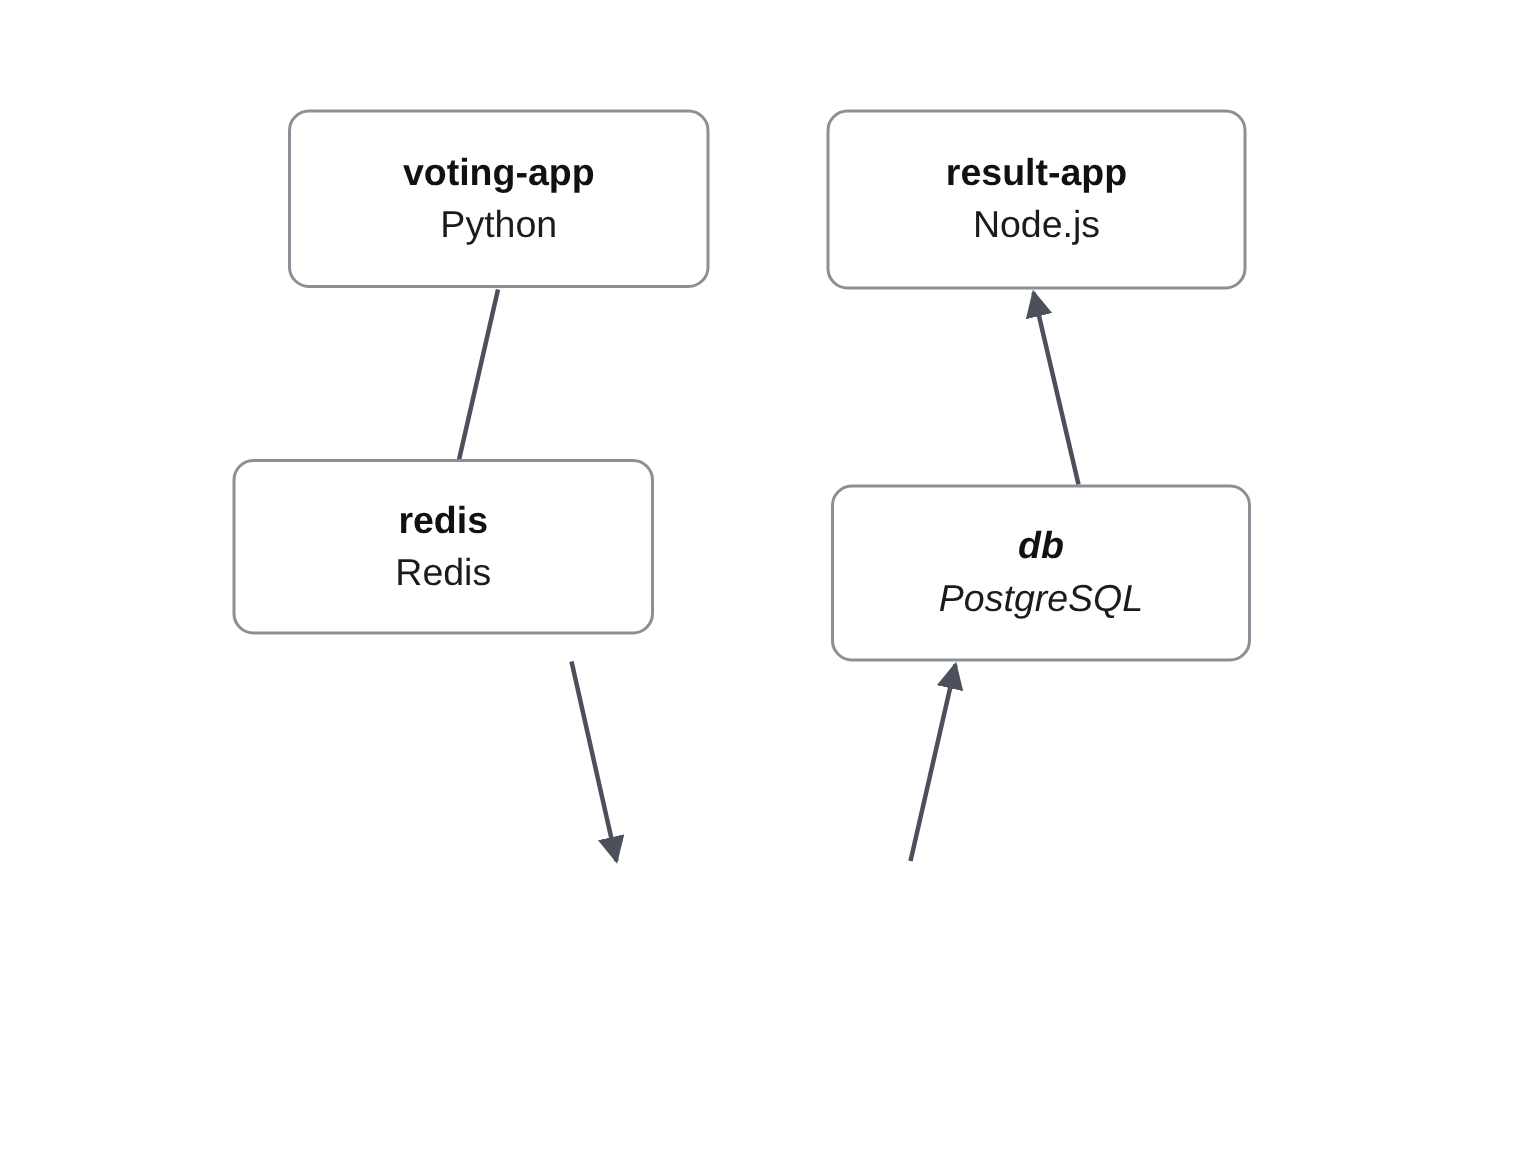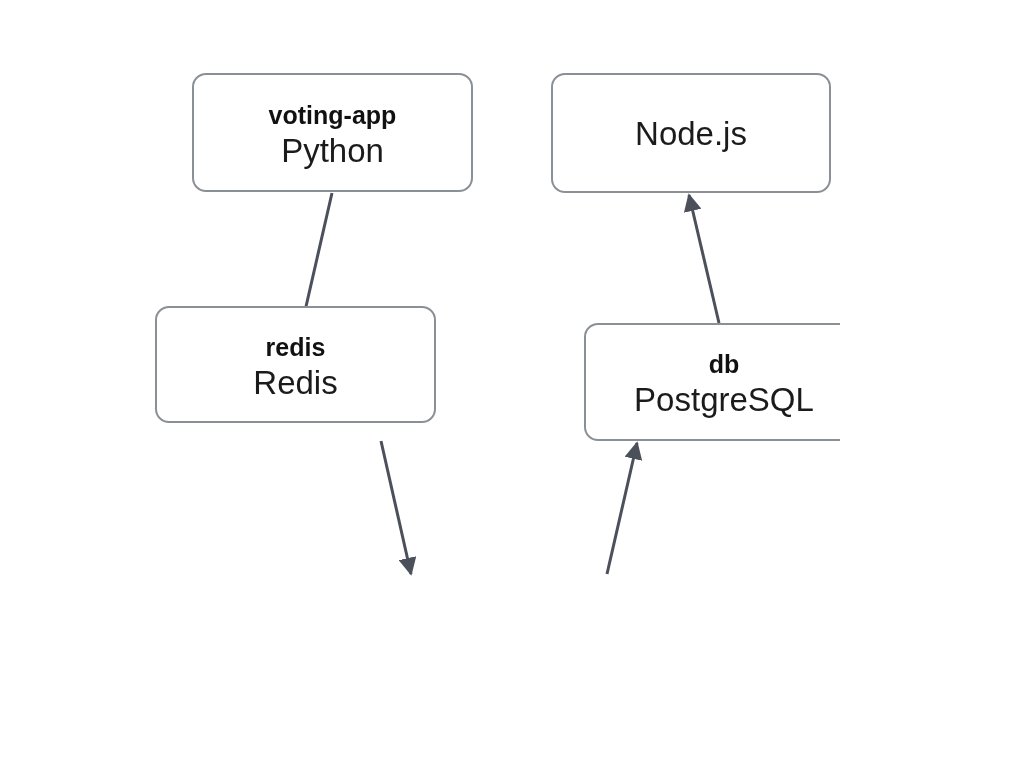--- a/index.html
+++ b/index.html
@@ -35,30 +35,30 @@
     justify-content: center;
     text-align: center;
   }
   .node .node-name {
     font-size: 25px;
     font-weight: bold;
     color: #111111;
     line-height: 35px;
   }
   .node .node-tech {
-    font-size: 33px;
+    font-size: 25px;
     font-weight: normal;
     color: #1b1b1b;
     line-height: 35px;
     text-align: center;
   }
   #node-voting-app { left: 192px; top: 73px;  width: 281px; height: 119px; }
   #node-result-app { left: 551px; top: 73px;  width: 280px; height: 120px; }
   #node-redis      { left: 155px; top: 306px; width: 281px; height: 117px; }
-  #node-db         { left: 584px; top: 323px; width: 280px; height: 118px; }
+  #node-db         { left: 554px; top: 323px; width: 280px; height: 118px; font-style: italic; }
   #node-worker     { left: 371px; top: 574px; width: 281px; height: 118px; }
 </style>
 </head>
 <body>
 
 <div class="canvas">
 
   <svg class="edges-layer" width="1024" height="768" viewBox="0 0 1024 768" xmlns="http://www.w3.org/2000/svg">
     <defs>
       <marker id="arrowhead" viewBox="0 0 10 10" refX="9" refY="5" markerWidth="6" markerHeight="6" orient="auto-start-reverse">
@@ -70,20 +70,21 @@
     <line x1="607" y1="574" x2="637" y2="443" stroke="#4b505b" stroke-width="3" marker-end="url(#arrowhead)"></line>
     <line x1="719" y1="323" x2="689" y2="195" stroke="#4b505b" stroke-width="3" marker-end="url(#arrowhead)"></line>
   </svg>
 
   <div class="node" id="node-voting-app">
     <div class="node-name">voting-app</div>
     <div class="node-tech">Python</div>
   </div>
 
   <div class="node" id="node-result-app">
+    <div class="node-name">result-app</div>
     <div class="node-tech">Node.js</div>
   </div>
 
   <div class="node" id="node-redis">
     <div class="node-name">redis</div>
     <div class="node-tech">Redis</div>
   </div>
 
   <div class="node" id="node-db">
     <div class="node-name">db</div>

